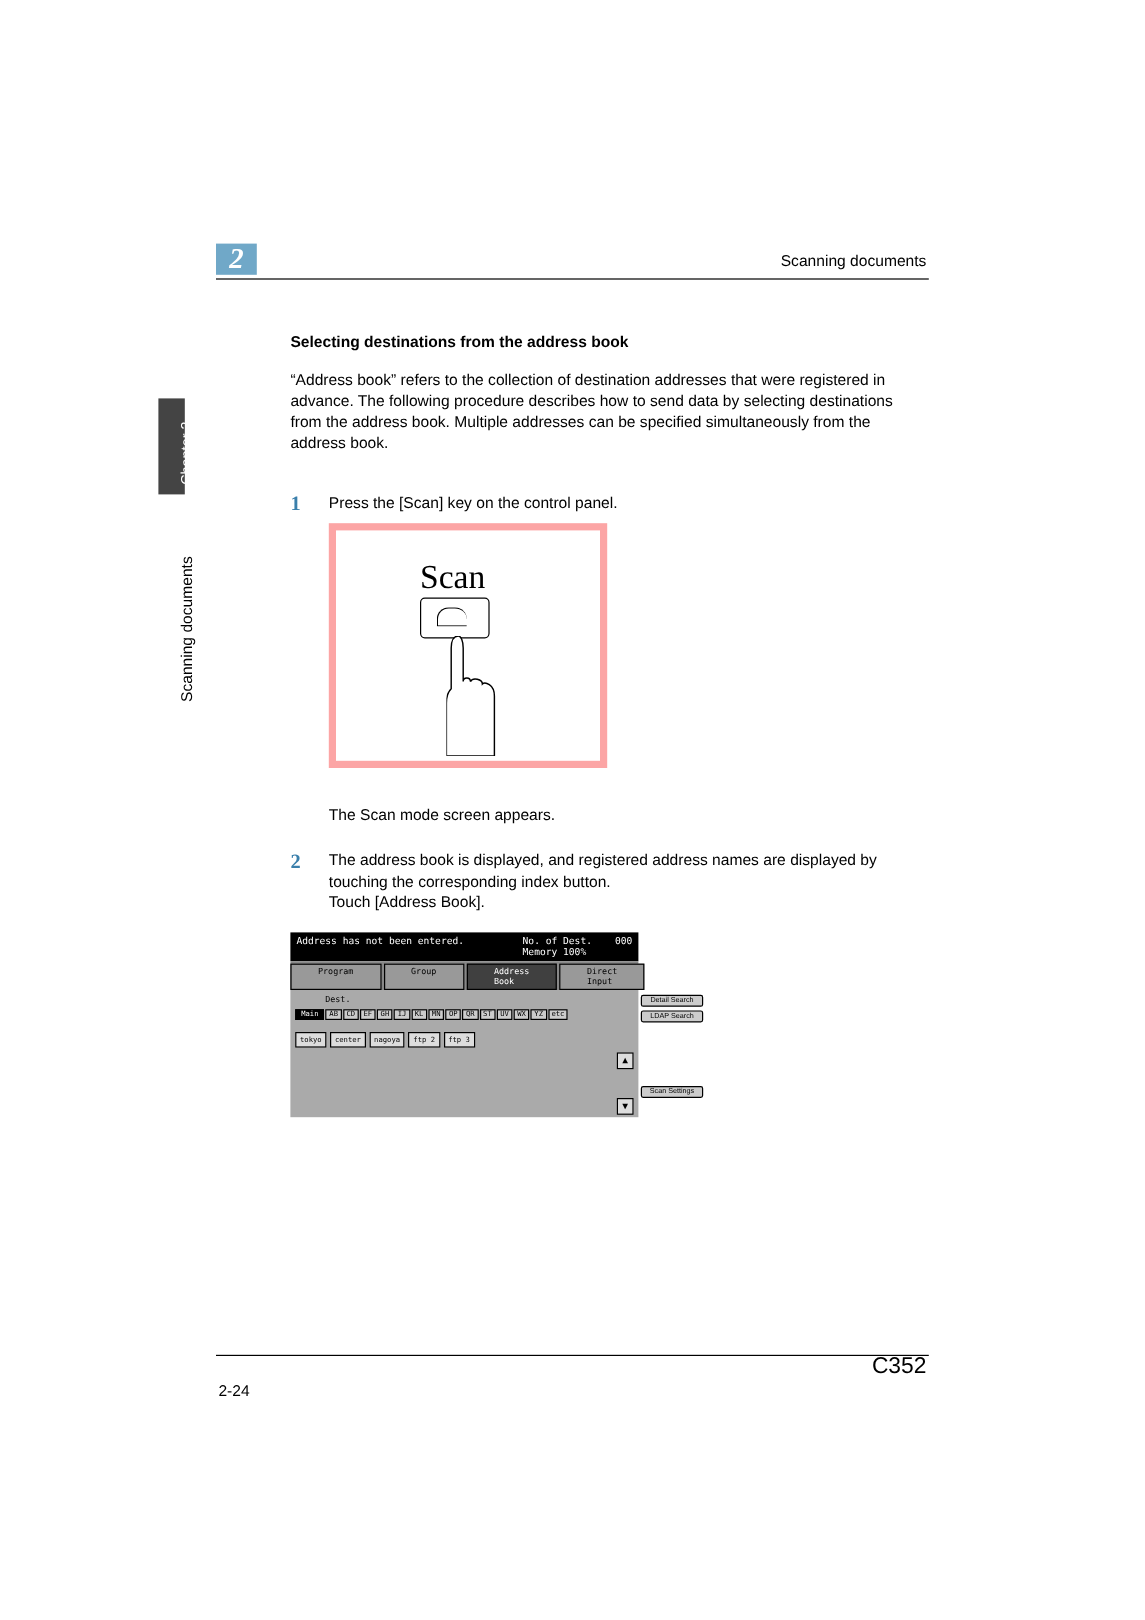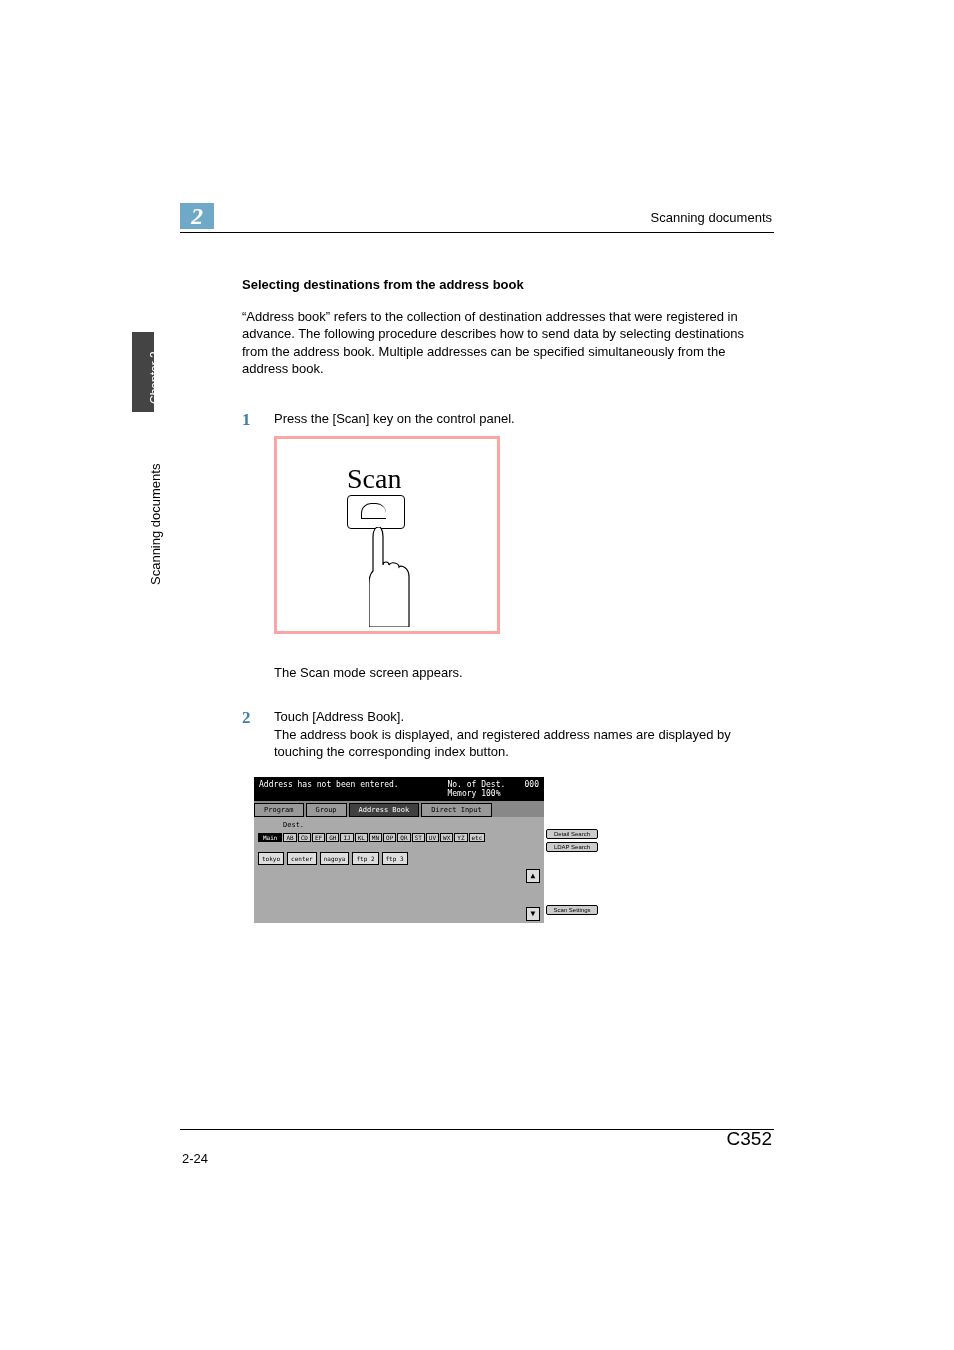--- a/index.html
+++ b/index.html
@@ -104,21 +104,21 @@
     font-weight: bold;
     font-size: 17px;
     font-family: "Times New Roman", serif;
     flex-shrink: 0;
   }
   .step-body {
     flex: 1;
     line-height: 1.35;
   }
   .scan-figure {
-    border: 3px solid #fca5a5;
+    border: 6px solid #fca5a5;
     width: 220px;
     height: 192px;
     margin-left: 32px;
     position: relative;
     background: #fff;
   }
   .scan-text {
     position: absolute;
     top: 24px;
     left: 70px;
@@ -165,21 +165,21 @@
     display: flex;
     justify-content: space-between;
   }
   .ss-tabs {
     display: flex;
     background: #888;
     padding: 2px 0 0 0;
   }
   .ss-tab {
     border: 1px solid #000;
-    padding: 2px 9px;
+    padding: 2px 22px;
     margin-right: 2px;
     background: #999;
     color: #000;
     font-size: 7px;
   }
   .ss-tab.active {
     background: #404040;
     color: #fff;
   }
   .ss-body {
@@ -244,21 +244,21 @@
     height: 12px;
     border: 1px solid #000;
     background: #ddd;
     margin-bottom: 24px;
     text-align: center;
     line-height: 12px;
     color: #000;
   }
   .ss-wrapper {
     display:flex;
-    margin-left:12px;
+    margin-left:0px;
   }
   .footer {
     position: absolute;
     bottom: 220px;
     left: 180px;
     right: 180px;
     border-top: 1px solid #000;
   }
   .footer-left {
     position: absolute;
@@ -308,22 +308,22 @@
     <div class="step-row">
       <div class="step-num"></div>
       <div class="step-body">The Scan mode screen appears.</div>
     </div>
   </div>
 
   <div class="steps" style="top:708px;">
     <div class="step-row">
       <div class="step-num">2</div>
       <div class="step-body">
+        <div>The address book is displayed, and registered address names are displayed by touching the corresponding index button.</div>
         <div>Touch [Address Book].</div>
-        <div>The address book is displayed, and registered address names are displayed by touching the corresponding index button.</div>
       </div>
     </div>
 
     <div class="ss-wrapper">
     <div class="screenshot" style="margin-top:10px;">
       <div class="ss-header">
         <span>Address has not been entered.</span>
         <span style="text-align:left">
           <span>No. of Dest.</span>
           &nbsp;&nbsp;

